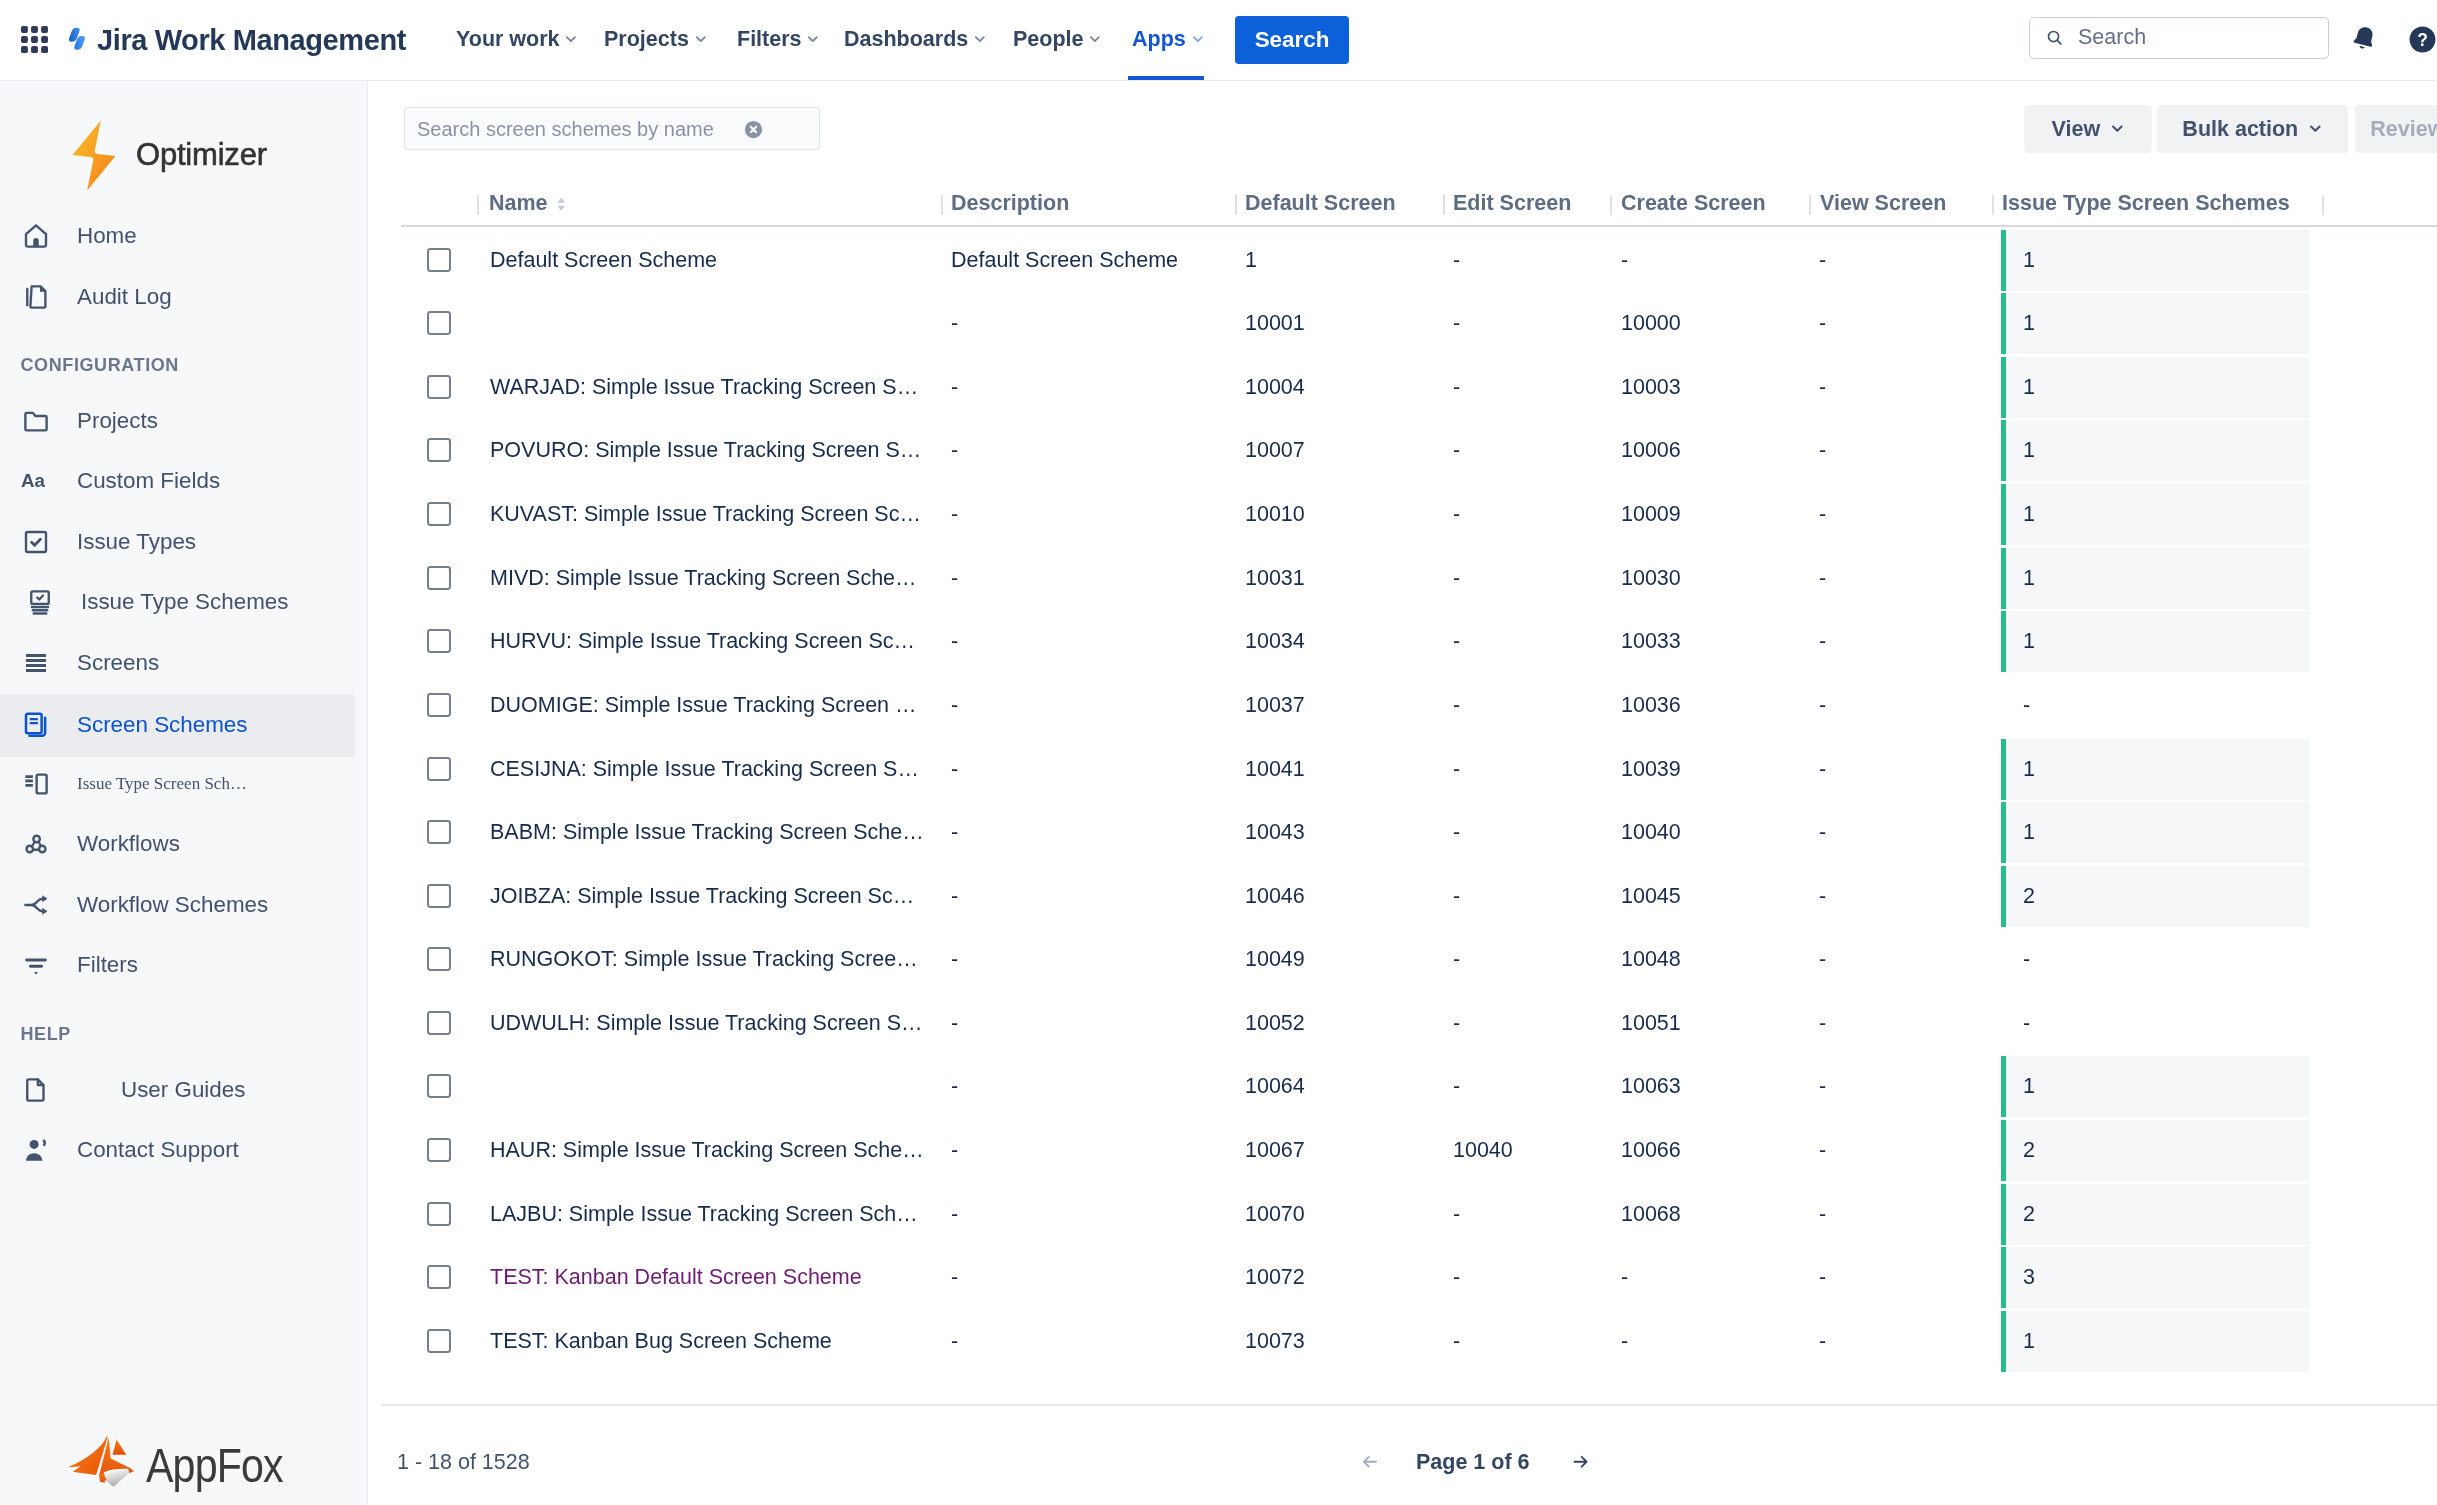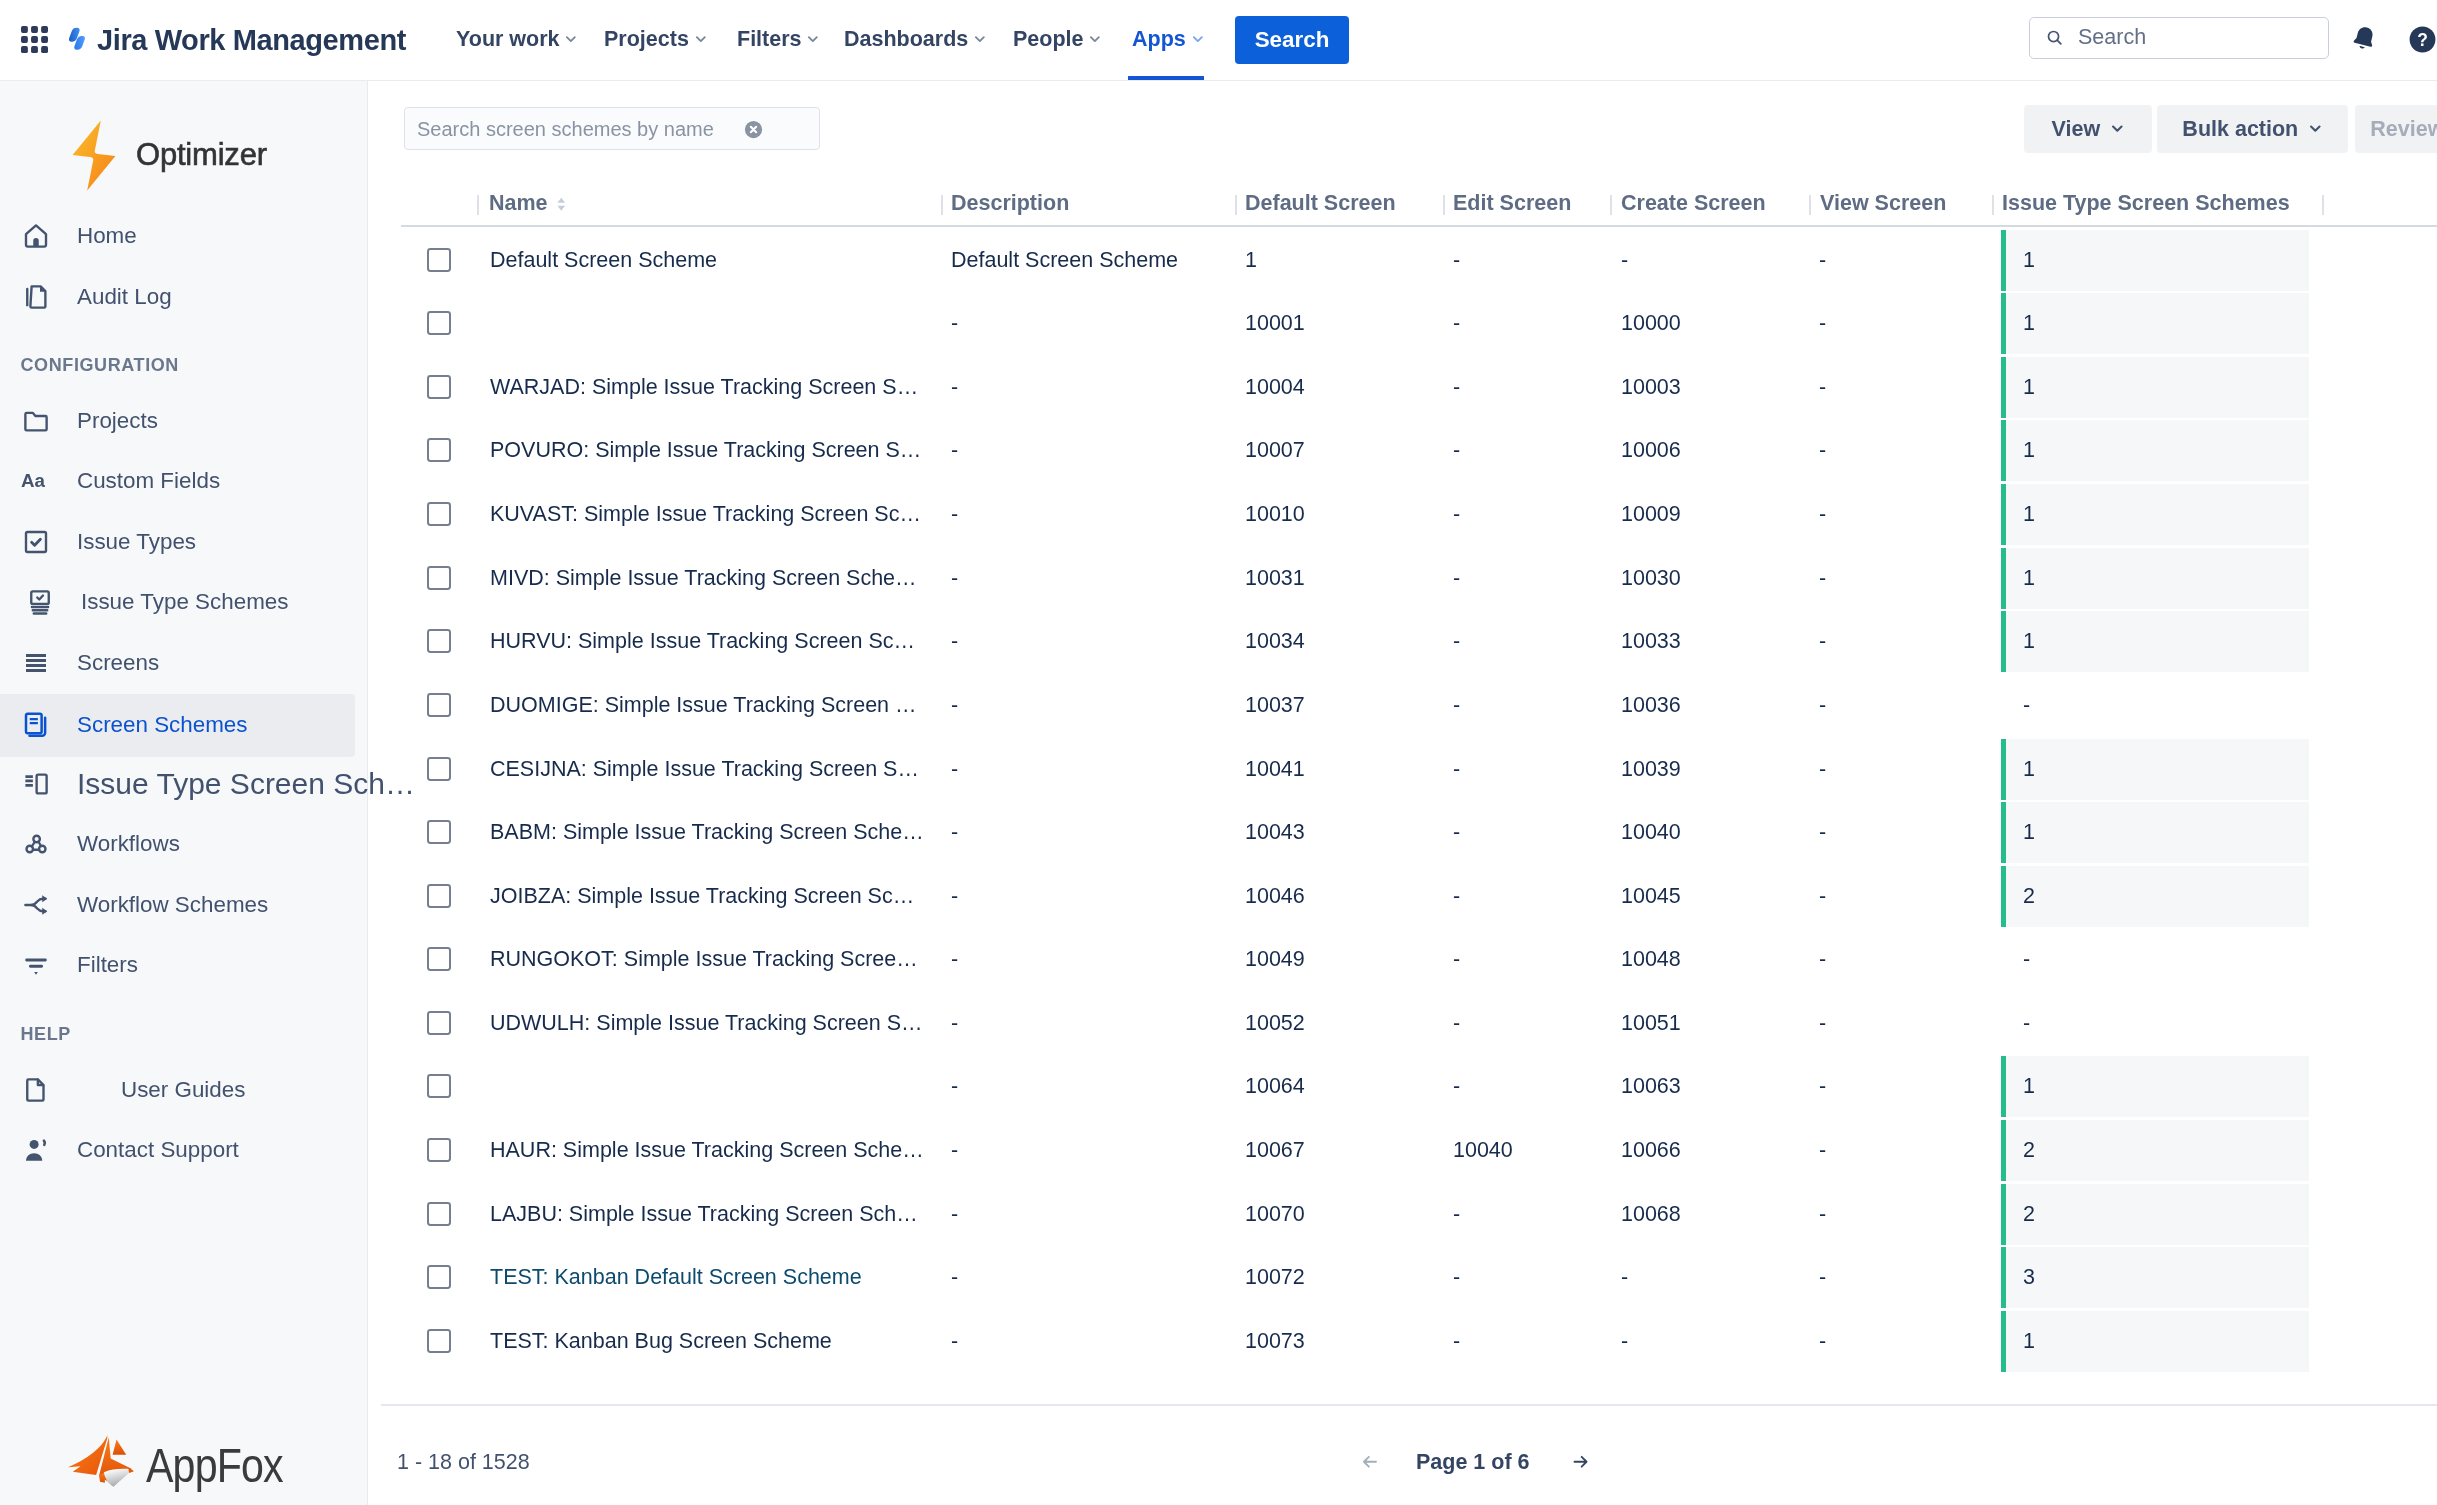--- a/index.html
+++ b/index.html
@@ -158,21 +158,21 @@
       </div>
 <div class="abs" style="left:77px;top:0;height:60px;line-height:60px;font-size:22.4px;color:#0B53CE;white-space:nowrap;">Screen Schemes</div>
 </div>
 <div class="abs" style="left:0;top:673px;width:367px;height:60px;">
 <div class="abs" style="left:20.5px;top:15px;width:30px;height:30px;">
         <svg width="30" height="30" viewBox="0 0 24 24">
           <path stroke="#44546F" stroke-width="2.2" d="M3.5 6h6M3.5 9.5h6M3.5 13h6"></path>
           <rect x="12.5" y="4.5" width="8" height="15" rx="1.2" fill="none" stroke="#44546F" stroke-width="1.9" stroke-linecap="round" stroke-linejoin="round"></rect>
         </svg>
       </div>
-<div class="abs" style="left:77px;top:0;height:60px;line-height:60px;font-size:30px;color:#42526E;white-space:nowrap;">Issue Type Screen Sch…</div>
+<div class="abs" style="left:77px;top:0;height:60px;line-height:60px;font-size:17px;color:#42526E;white-space:nowrap;font-family:Liberation Serif, serif;">Issue Type Screen Sch…</div>
 </div>
 <div class="abs" style="left:0;top:733px;width:367px;height:60px;">
 <div class="abs" style="left:20.5px;top:15px;width:30px;height:30px;">
         <svg width="30" height="30" viewBox="0 0 24 24">
           <circle cx="7" cy="16" r="2.6" fill="none" stroke="#44546F" stroke-width="1.9" stroke-linecap="round" stroke-linejoin="round"></circle>
           <circle cx="12.5" cy="8" r="2.6" fill="none" stroke="#44546F" stroke-width="1.9" stroke-linecap="round" stroke-linejoin="round"></circle>
           <circle cx="17" cy="16" r="2.6" fill="none" stroke="#44546F" stroke-width="1.9" stroke-linecap="round" stroke-linejoin="round"></circle>
           <path fill="none" stroke="#44546F" stroke-width="1.9" stroke-linecap="round" stroke-linejoin="round" d="M8.7 14l2.2-3.6M14 10.2l2 3.4M9.6 16.6h4.9"></path>
         </svg>
       </div>
@@ -453,21 +453,21 @@
 <div class="abs" style="left:877px;top:0;height:64px;line-height:64px;font-size:21.5px;color:#172B4D;white-space:nowrap;">10070</div>
 <div class="abs" style="left:1085px;top:0;height:64px;line-height:64px;font-size:21.5px;color:#172B4D;white-space:nowrap;">-</div>
 <div class="abs" style="left:1253px;top:0;height:64px;line-height:64px;font-size:21.5px;color:#172B4D;white-space:nowrap;">10068</div>
 <div class="abs" style="left:1451px;top:0;height:64px;line-height:64px;font-size:21.5px;color:#172B4D;white-space:nowrap;">-</div>
 <div class="abs" style="left:1633px;top:1.5px;width:308px;height:61px;background:#F6F7F8;"></div>
 <div class="abs" style="left:1633px;top:1.5px;width:4.9px;height:61px;background:#26BD8C;"></div>
 <div class="abs" style="left:1655px;top:0;height:64px;line-height:64px;font-size:21.5px;color:#172B4D;white-space:nowrap;">2</div>
 </div>
 <div class="abs" style="left:368px;top:1245px;width:2230px;height:64px;">
 <div class="abs" style="left:59px;top:20px;width:20px;height:20px;border:2px solid #767E8F;border-radius:3.4px;background:#fff;"></div>
-<div class="abs" style="left:122px;top:0;height:64px;line-height:64px;font-size:21.5px;color:#0c4a6e;white-space:nowrap;">TEST: Kanban Default Screen Scheme</div>
+<div class="abs" style="left:122px;top:0;height:64px;line-height:64px;font-size:21.5px;color:#701a75;white-space:nowrap;">TEST: Kanban Default Screen Scheme</div>
 <div class="abs" style="left:583px;top:0;height:64px;line-height:64px;font-size:21.5px;color:#172B4D;white-space:nowrap;">-</div>
 <div class="abs" style="left:877px;top:0;height:64px;line-height:64px;font-size:21.5px;color:#172B4D;white-space:nowrap;">10072</div>
 <div class="abs" style="left:1085px;top:0;height:64px;line-height:64px;font-size:21.5px;color:#172B4D;white-space:nowrap;">-</div>
 <div class="abs" style="left:1253px;top:0;height:64px;line-height:64px;font-size:21.5px;color:#172B4D;white-space:nowrap;">-</div>
 <div class="abs" style="left:1451px;top:0;height:64px;line-height:64px;font-size:21.5px;color:#172B4D;white-space:nowrap;">-</div>
 <div class="abs" style="left:1633px;top:1.5px;width:308px;height:61px;background:#F6F7F8;"></div>
 <div class="abs" style="left:1633px;top:1.5px;width:4.9px;height:61px;background:#26BD8C;"></div>
 <div class="abs" style="left:1655px;top:0;height:64px;line-height:64px;font-size:21.5px;color:#172B4D;white-space:nowrap;">3</div>
 </div>
 <div class="abs" style="left:368px;top:1309px;width:2230px;height:64px;">

